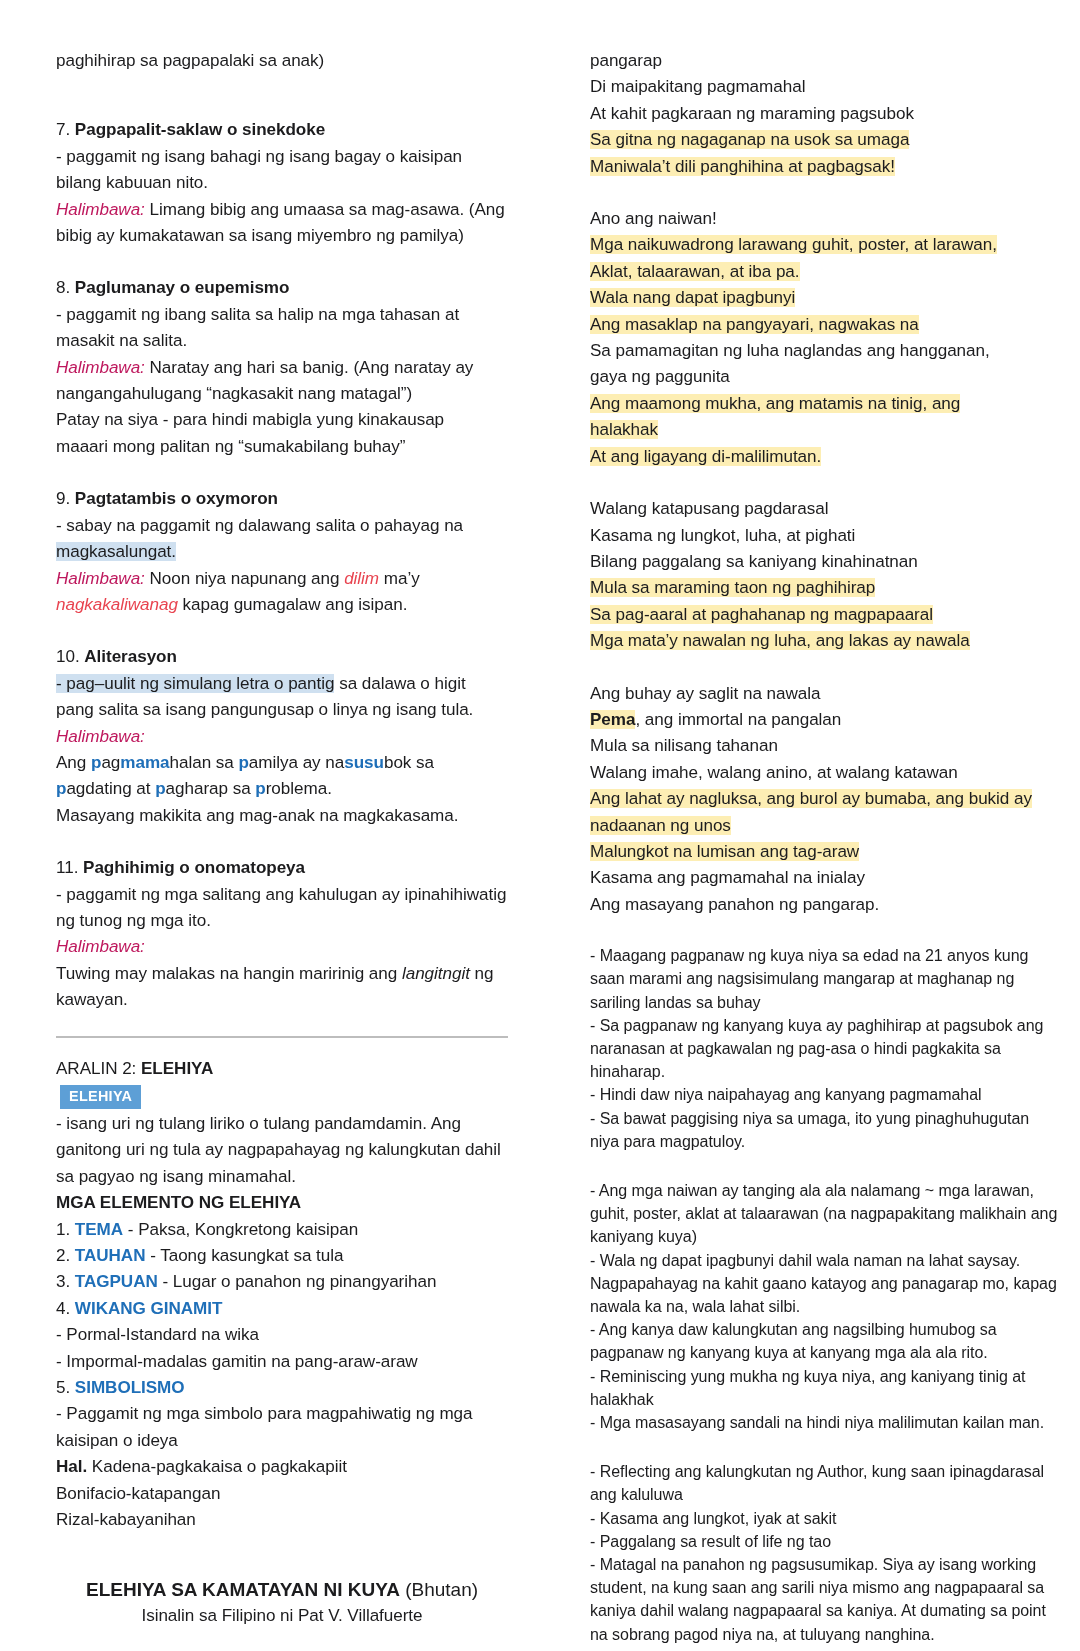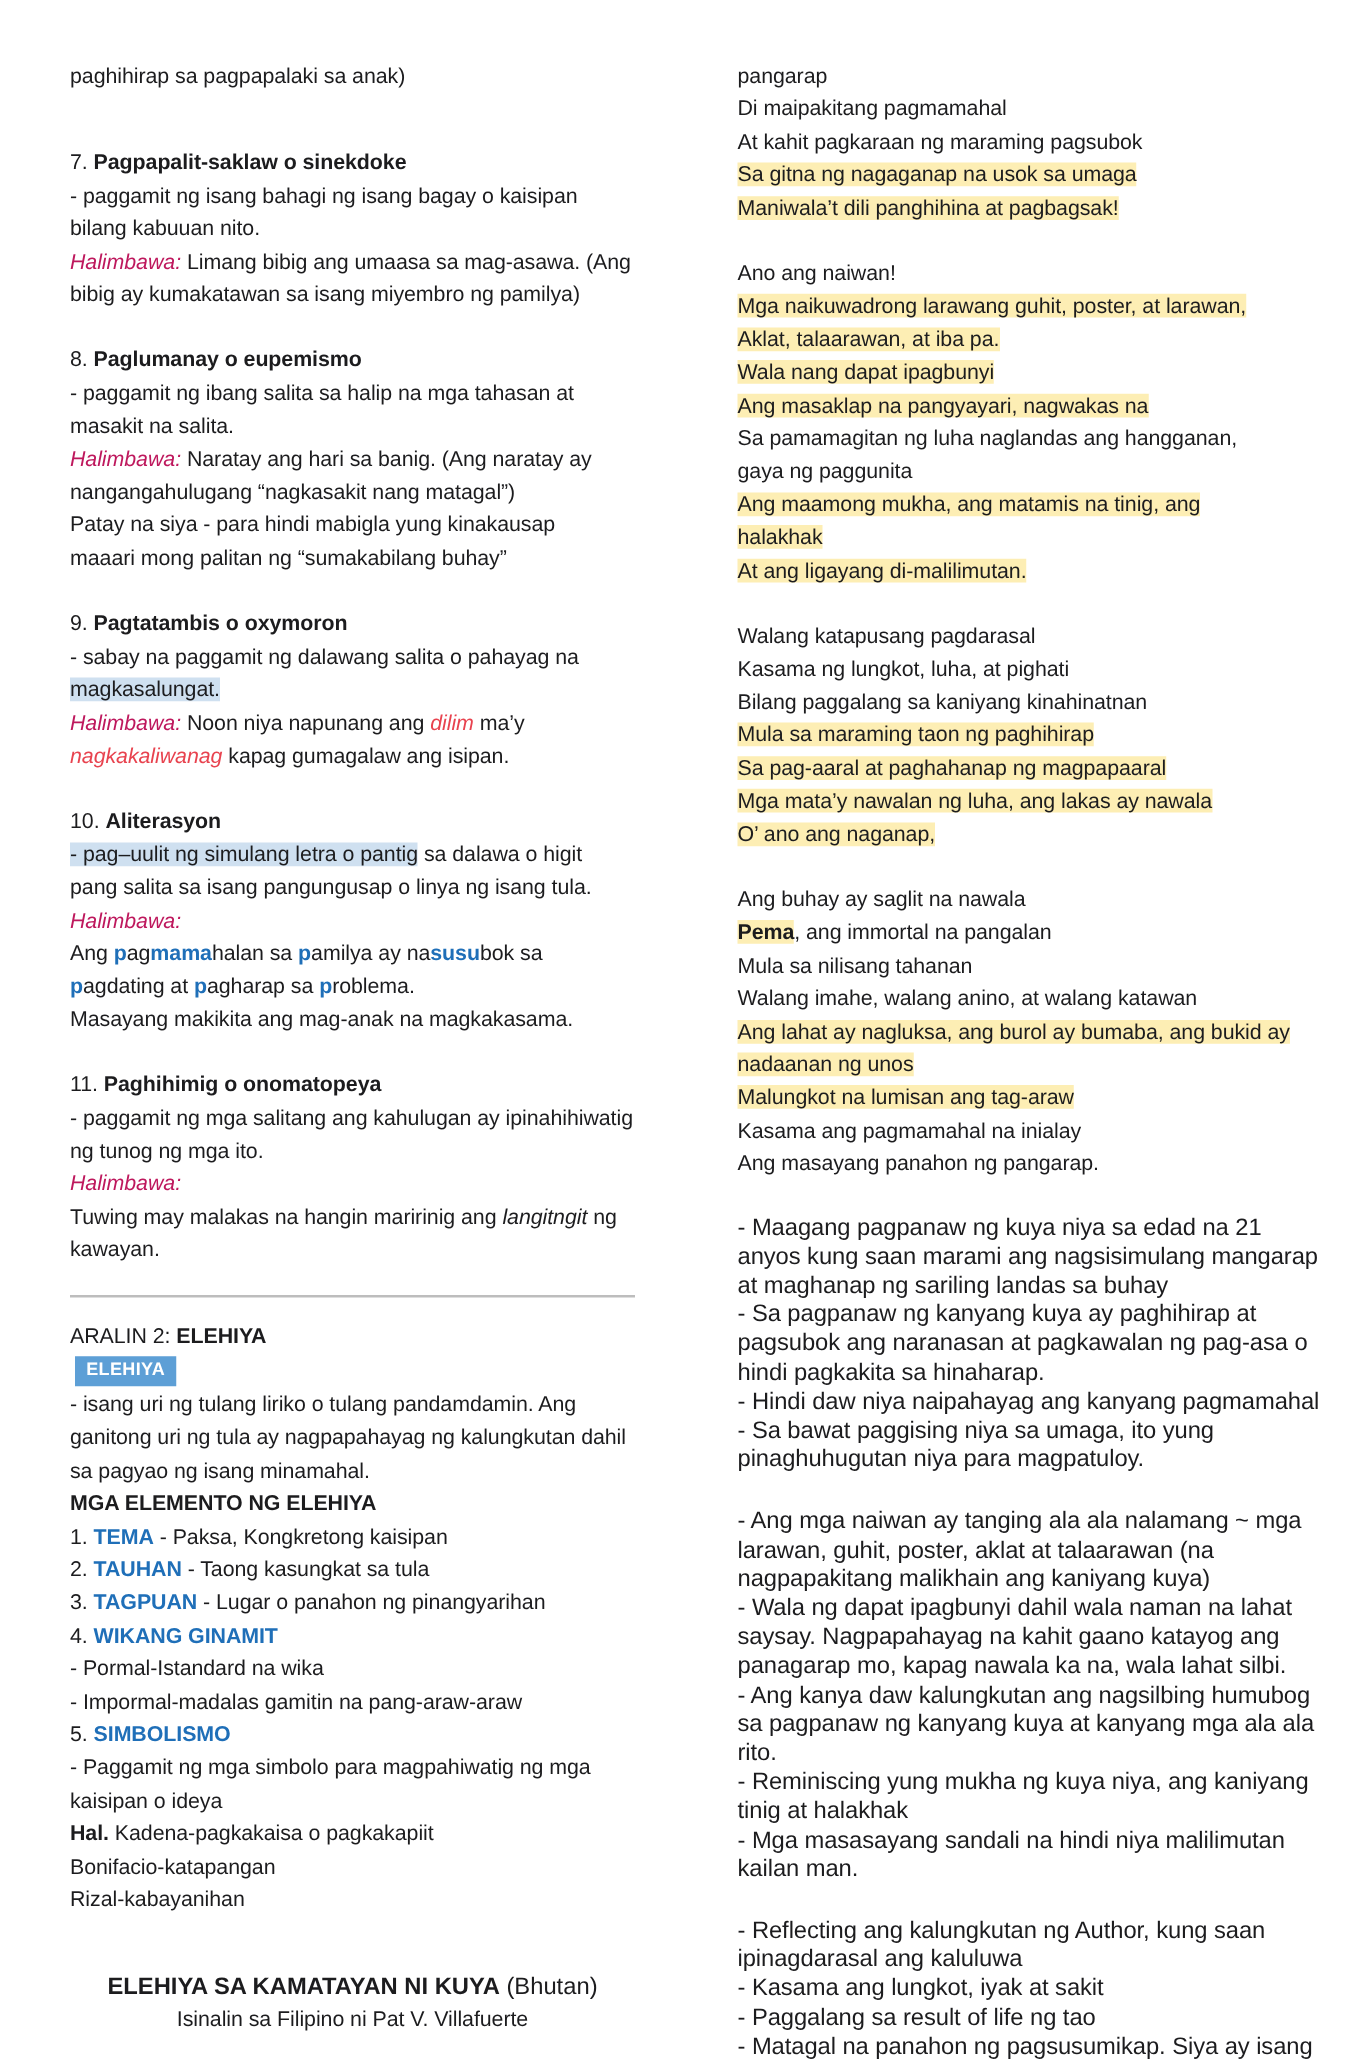--- a/index.html
+++ b/index.html
@@ -29,21 +29,21 @@
     flex: 0 0 452px;
   }
   .col.right { width: 470px; flex: 0 0 470px; margin-left: 44px; }
   .t {
     font-size: 17.1px;
     line-height: 26.4px;
     letter-spacing: -0.05px;
     color: #1c1c1e;
   }
   .t.small {
-    font-size: 19px;
+    font-size: 16px;
     line-height: 23.2px;
   }
   .bold { font-weight: bold; }
   .ital { font-style: italic; }
   .hl-blue { background: #cfe0f0; }
   .hl-yellow { background: #fdeeb4; text-align: center; }
   .blue { color: #be185d; font-style: italic; }
   .blue-strong { color: #1f6fb8; font-weight: bold; }
   .red { color: #e8434f; }
   .gap { height: 26px; }
@@ -187,21 +187,20 @@
 
     <div class="gap"></div>
 
     <div>
       <div class="t"><span>Walang katapusang pagdarasal</span></div>
       <div class="t"><span>Kasama ng lungkot, luha, at pighati</span></div>
       <div class="t"><span>Bilang paggalang sa kaniyang kinahinatnan</span></div>
       <div class="t"><span class="hl-yellow">Mula sa maraming taon ng paghihirap</span></div>
       <div class="t"><span class="hl-yellow">Sa pag-aaral at paghahanap ng magpapaaral</span></div>
       <div class="t"><span class="hl-yellow">Mga mata’y nawalan ng luha, ang lakas ay nawala</span></div>
-      <div class="t"><span class="hl-yellow">O’ ano ang naganap,</span></div>
     </div>
 
     <div class="gap"></div>
 
     <div>
       <div class="t">Ang buhay ay saglit na nawala</div>
       <div class="t"><span class="bold hl-yellow">Pema</span><span>, ang immortal na pangalan</span></div>
       <div class="t"><span>Mula sa nilisang tahanan</span></div>
       <div class="t"><span>Walang imahe, walang anino, at walang katawan</span></div>
       <div class="t"><span class="hl-yellow">Ang lahat ay nagluksa, ang burol ay bumaba, ang bukid ay</span></div>

